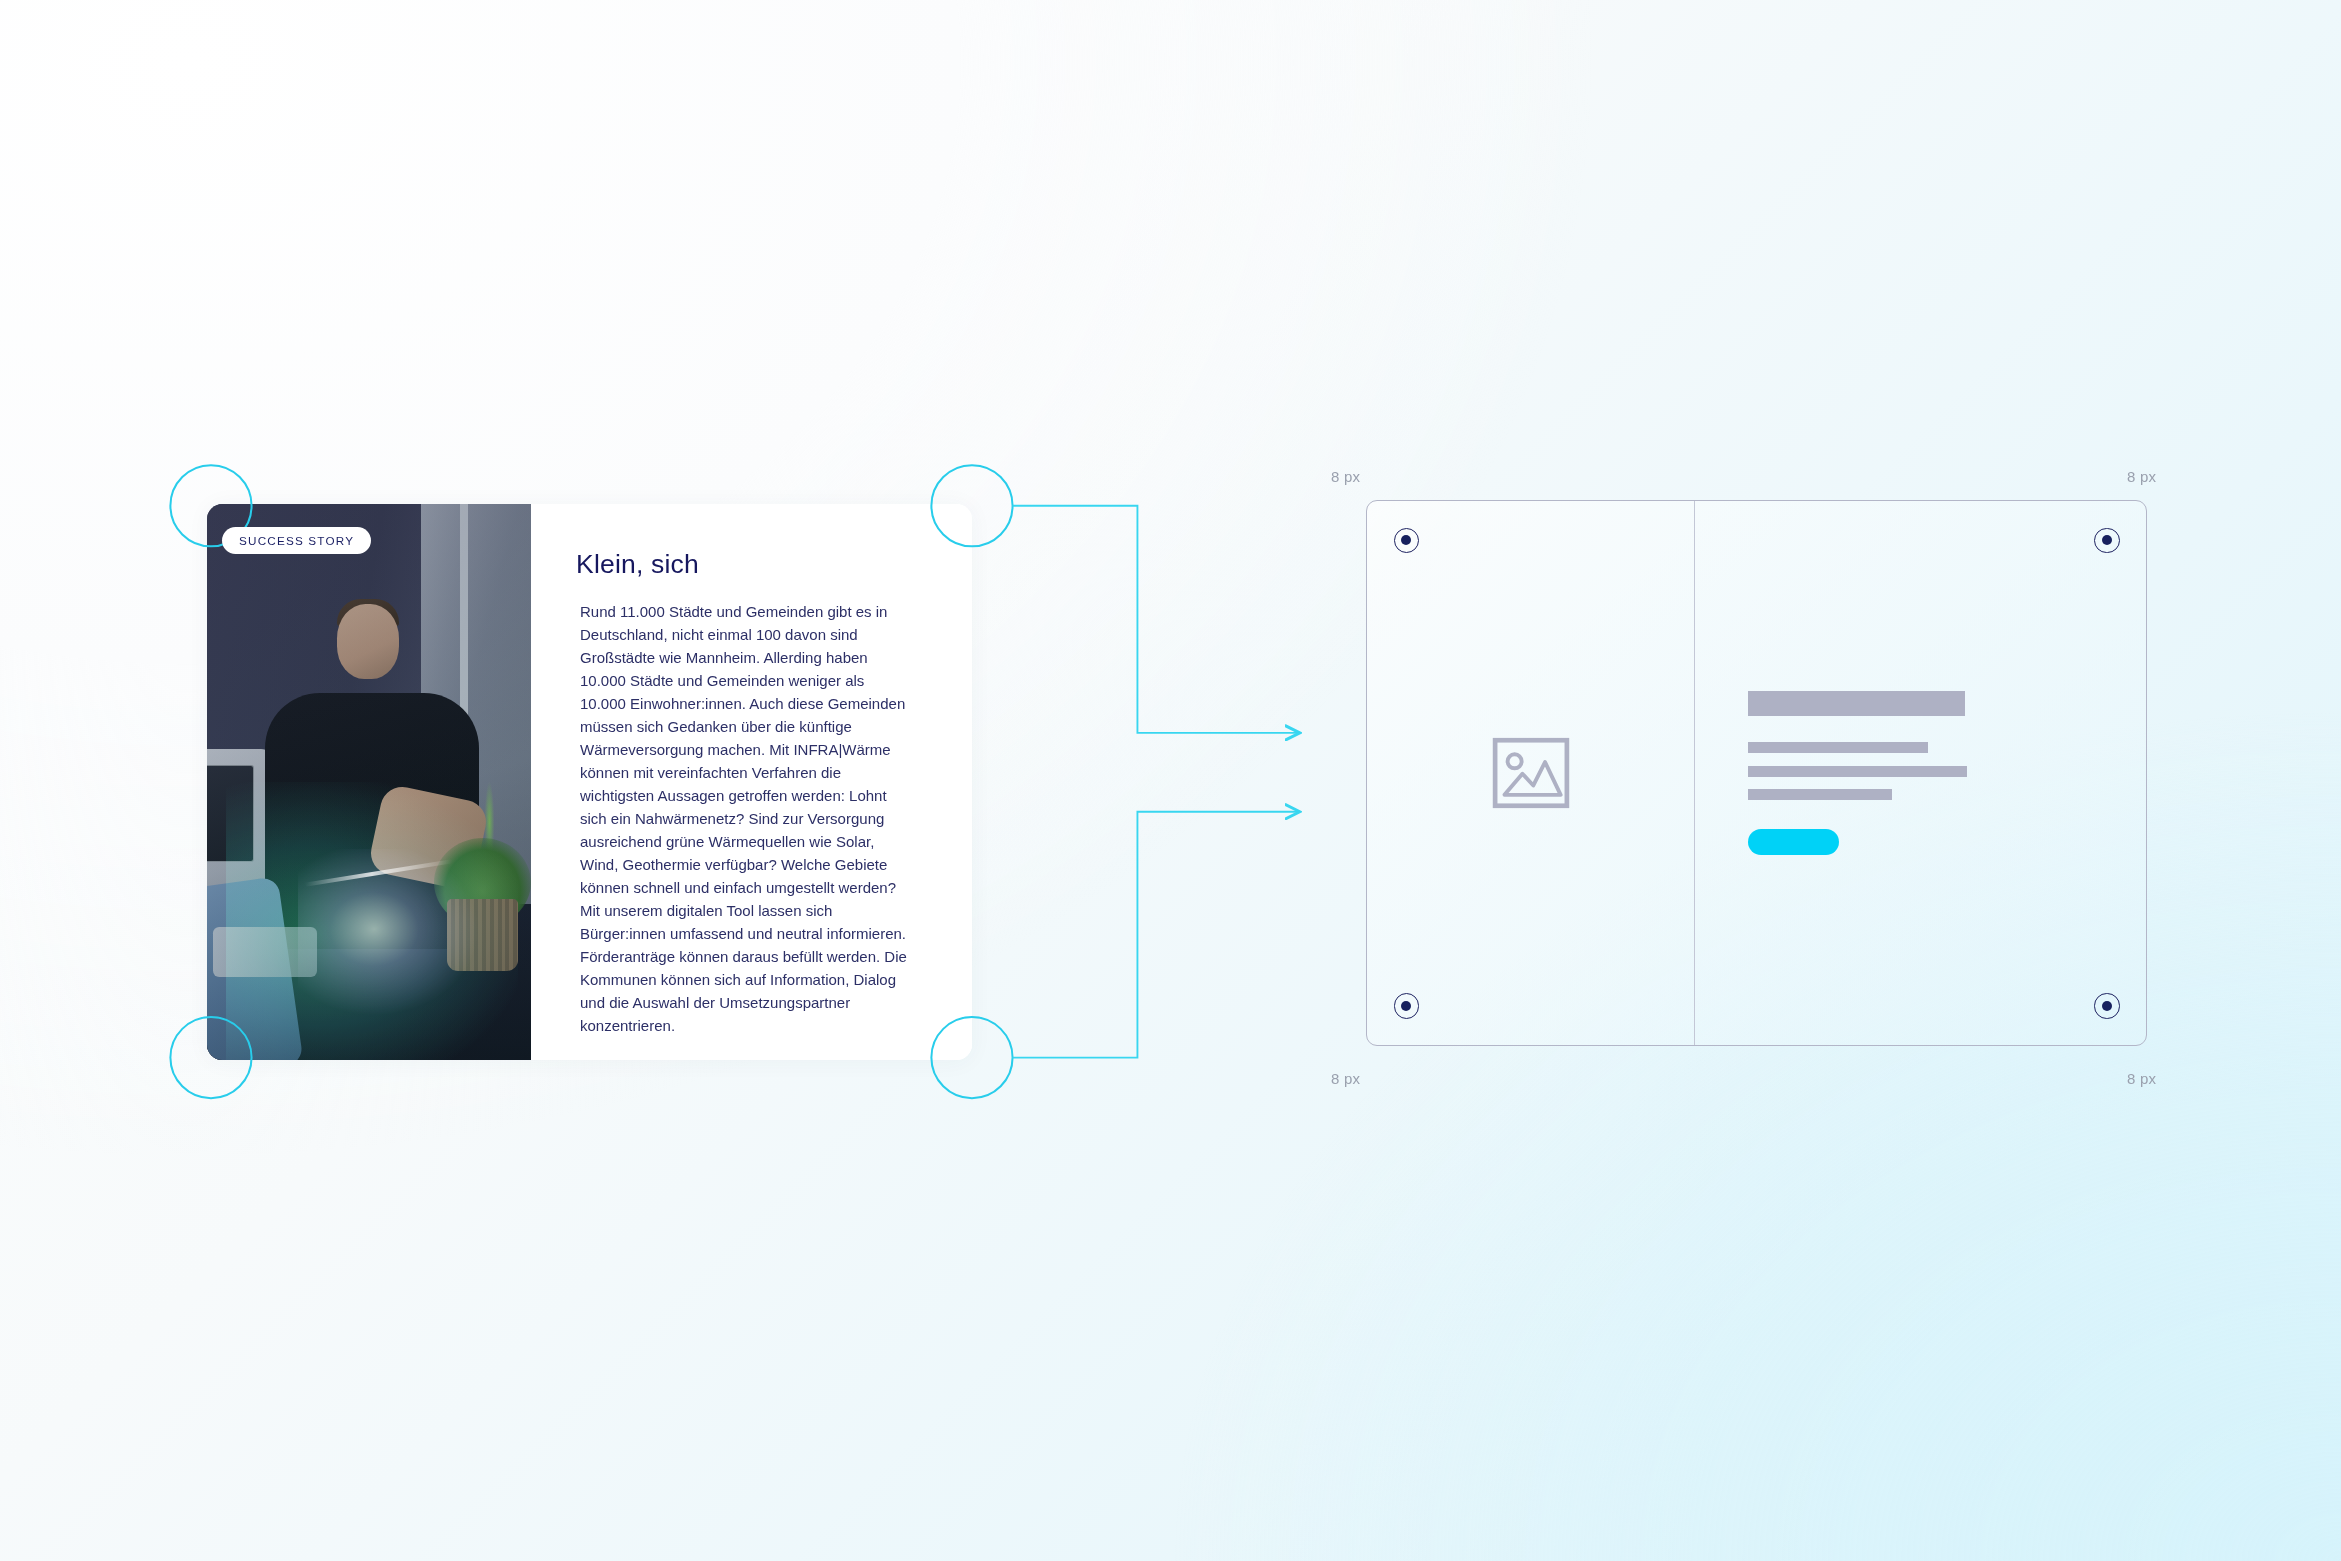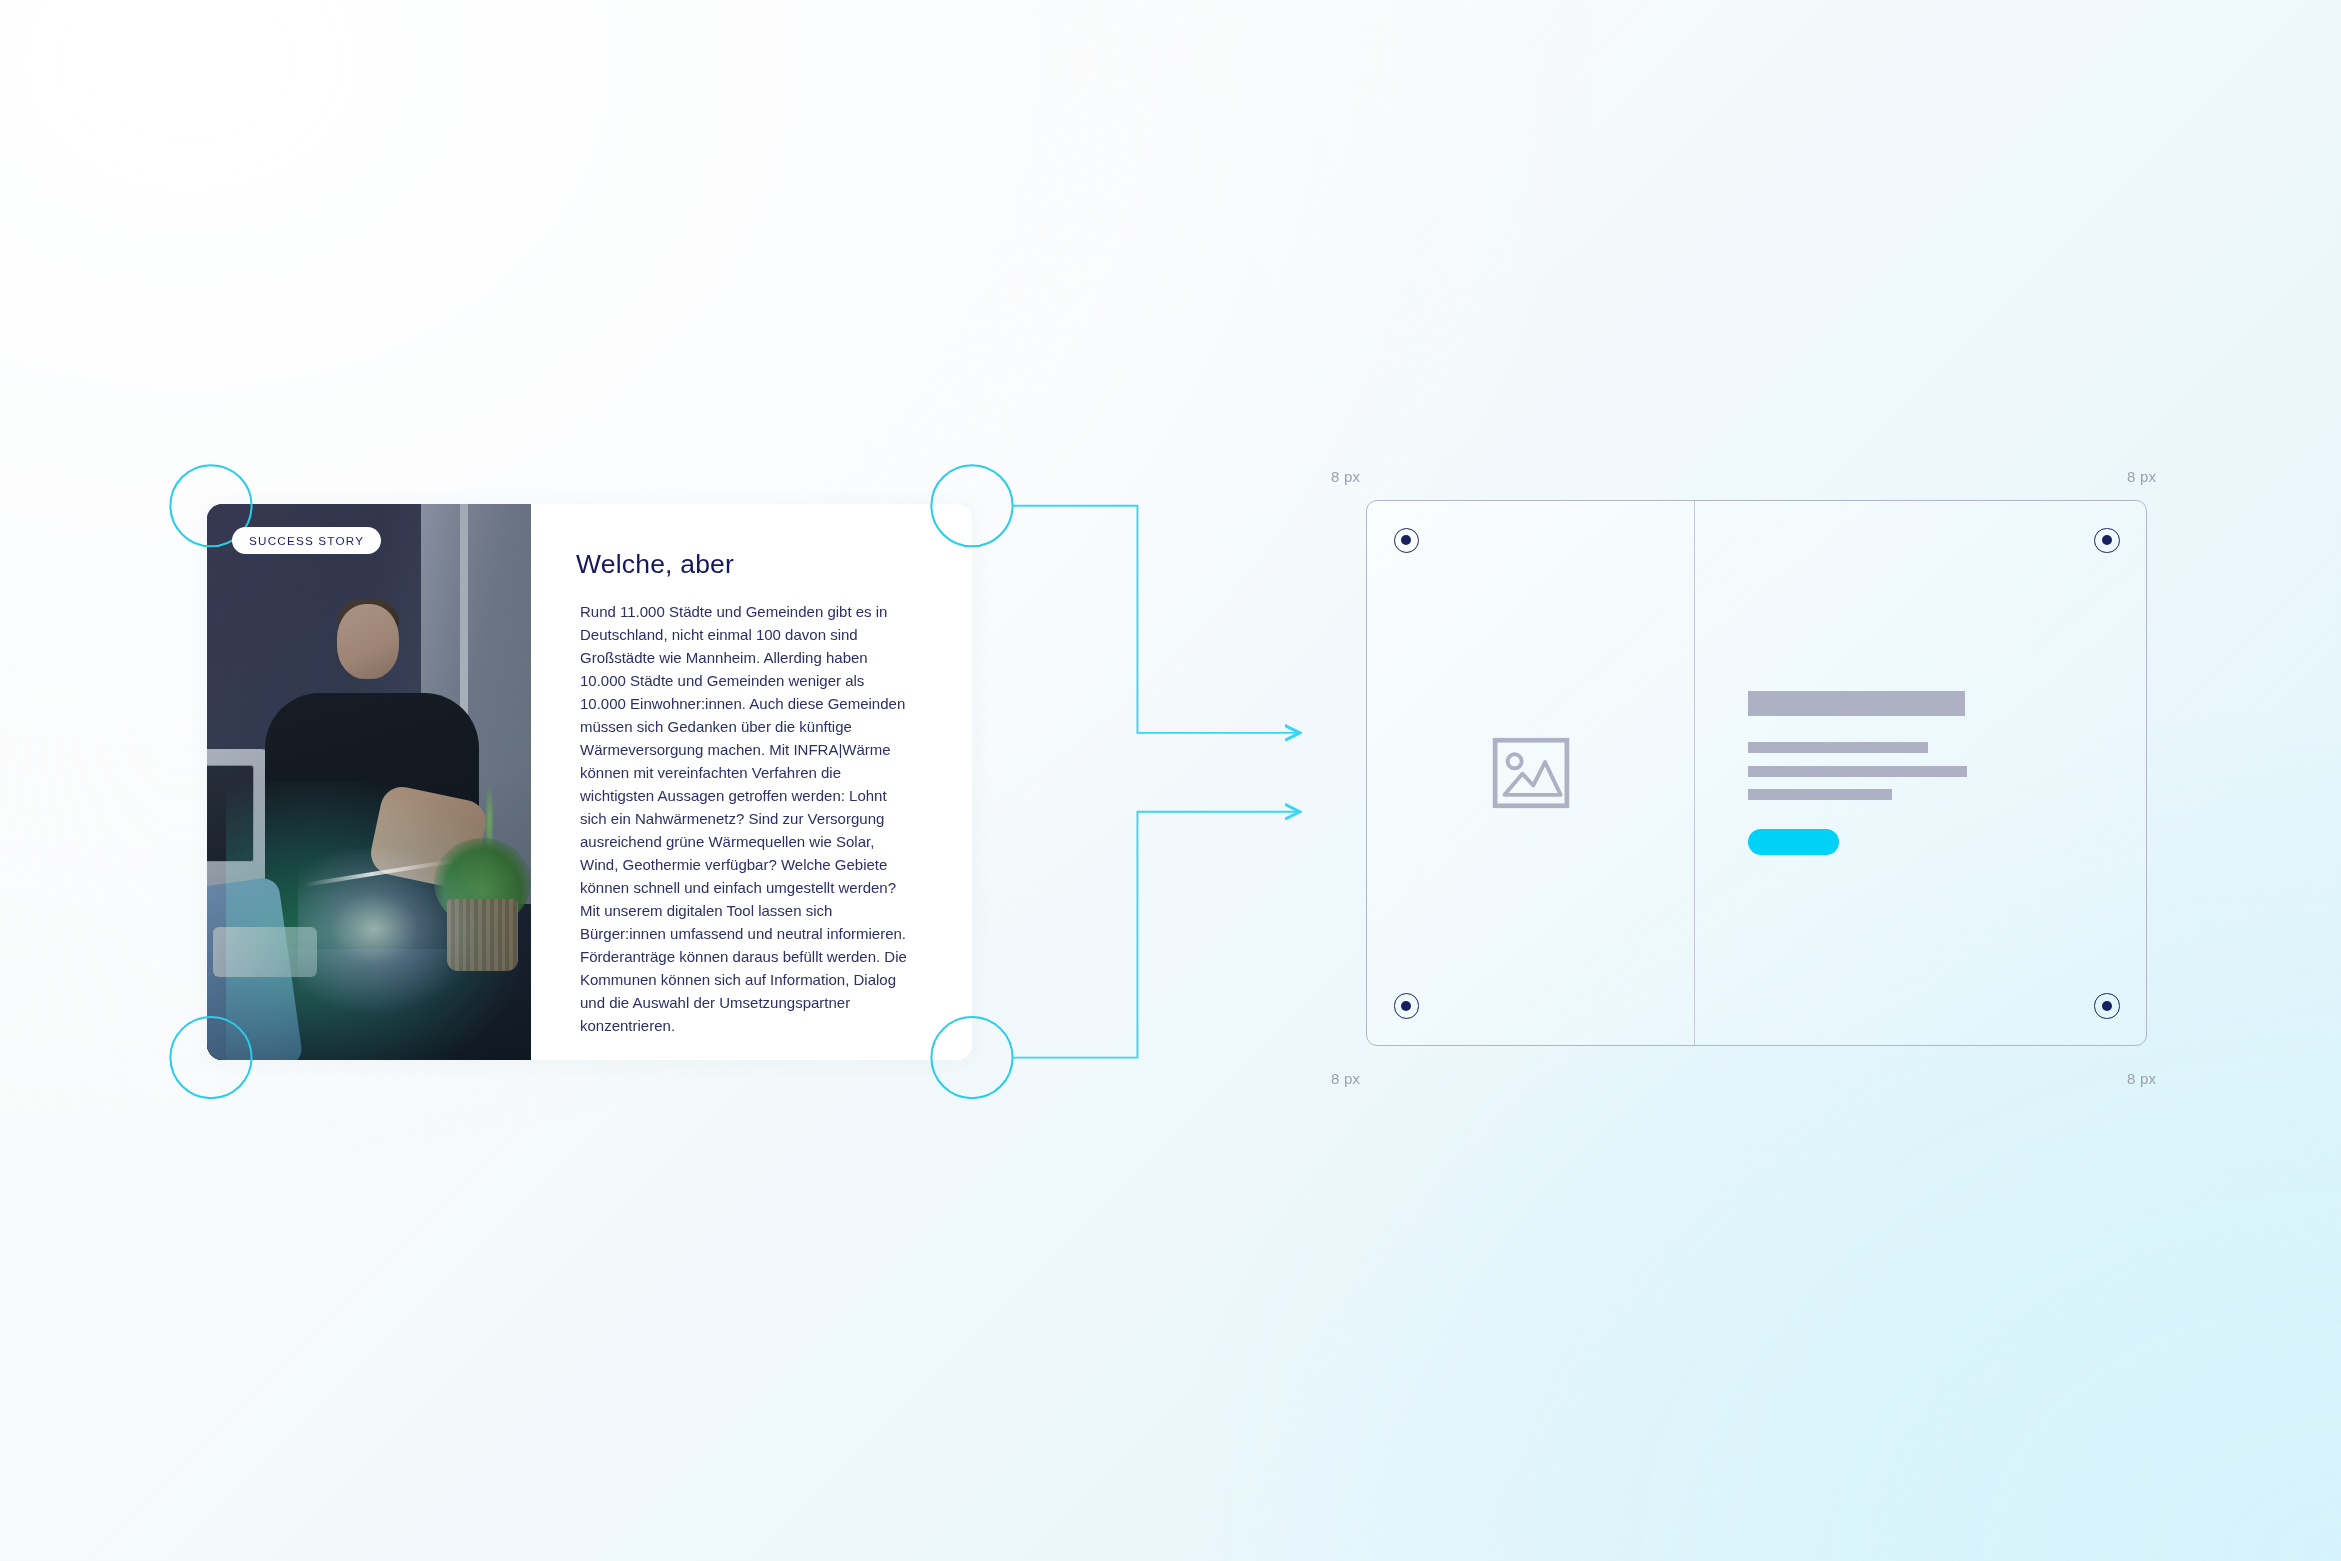--- a/index.html
+++ b/index.html
@@ -142,21 +142,21 @@
     transform: rotate(-9deg);
     mix-blend-mode: screen;
   }
   .ph-tint {
     position: absolute; inset: 0;
     background: linear-gradient(160deg, rgba(34,38,62,0.28) 0%, rgba(20,50,60,0.18) 55%, rgba(10,30,40,0.38) 100%);
   }
 
   .badge-success {
     position: absolute;
-    left: 25px;
+    left: 15px;
     top: 23.4px;
     background: #ffffff;
     color: #1a1f63;
     font-size: 11.7px;
     letter-spacing: 1.2px;
     font-weight: 500;
     padding: 7px 17px;
     border-radius: 780px;
     white-space: nowrap;
     z-index: 4;
@@ -312,21 +312,21 @@
         <div class="ph-basket"></div>
         <div class="ph-tint"></div>
         <div class="ph-glow-green"></div>
         <div class="ph-glow-flare"></div>
         <div class="ph-streak"></div>
       </div>
       <span class="badge-success">SUCCESS STORY</span>
     </div>
 
     <div class="story-body">
-      <h1 class="story-title">Welche, aber</h1>
+      <h1 class="story-title">Klein, sich</h1>
       <p class="story-text">Rund 11.000 Städte und Gemeinden gibt es in Deutschland, nicht einmal 100 davon sind Großstädte wie Mannheim. Allerding haben 10.000 Städte und Gemeinden weniger als 10.000 Einwohner:innen. Auch diese Gemeinden müssen sich Gedanken über die künftige Wärmeversorgung machen. Mit INFRA|Wärme können mit vereinfachten Verfahren die wichtigsten Aussagen getroffen werden: Lohnt sich ein Nahwärmenetz? Sind zur Versorgung ausreichend grüne Wärmequellen wie Solar, Wind, Geothermie verfügbar? Welche Gebiete können schnell und einfach umgestellt werden? Mit unserem digitalen Tool lassen sich Bürger:innen umfassend und neutral informieren. Förderanträge können daraus befüllt werden. Die Kommunen können sich auf Information, Dialog und die Auswahl der Umsetzungspartner konzentrieren.</p>
 
     </div>
   </div>
 
   <svg class="connector-layer" width="2342" height="1561" viewBox="0 0 3000 2000">
     <defs>
       <marker id="arrowhead" markerWidth="9" markerHeight="9" refX="8" refY="4.5" orient="auto">
         <path d="M0,0.5 L8,4.5 L0,8.5" fill="none" stroke="#38d6f0" stroke-width="1.6"></path>
       </marker>

